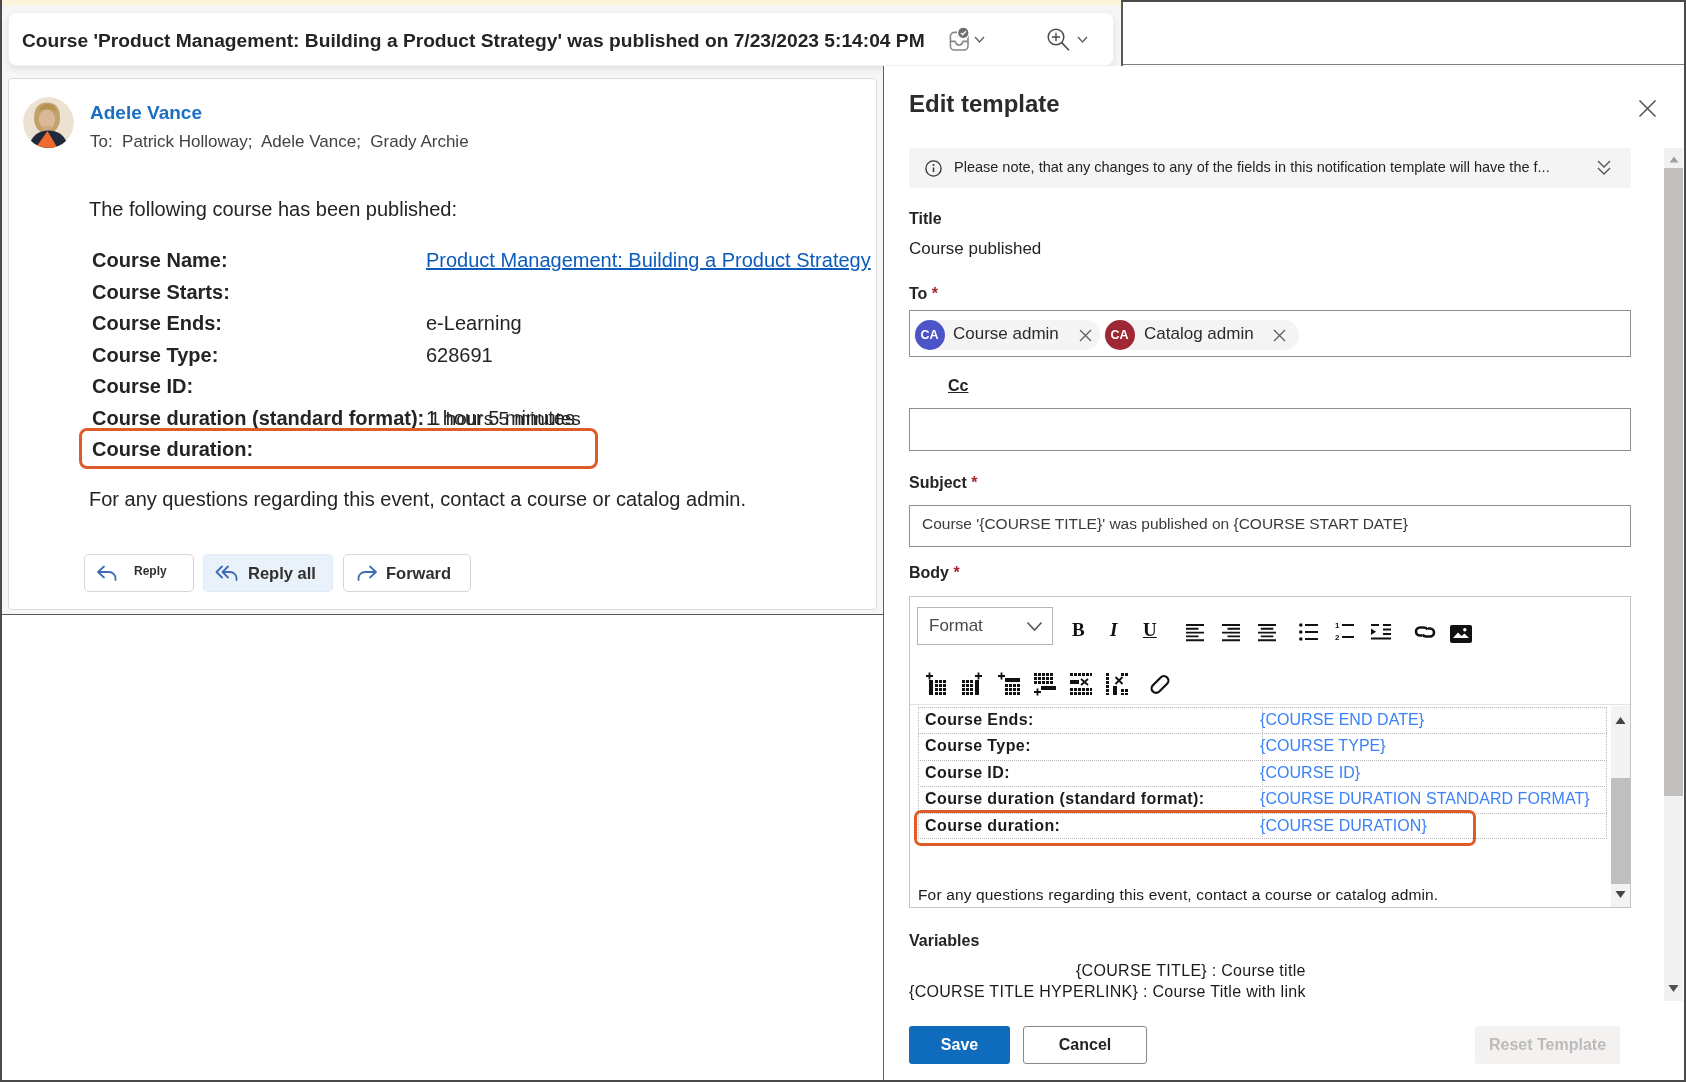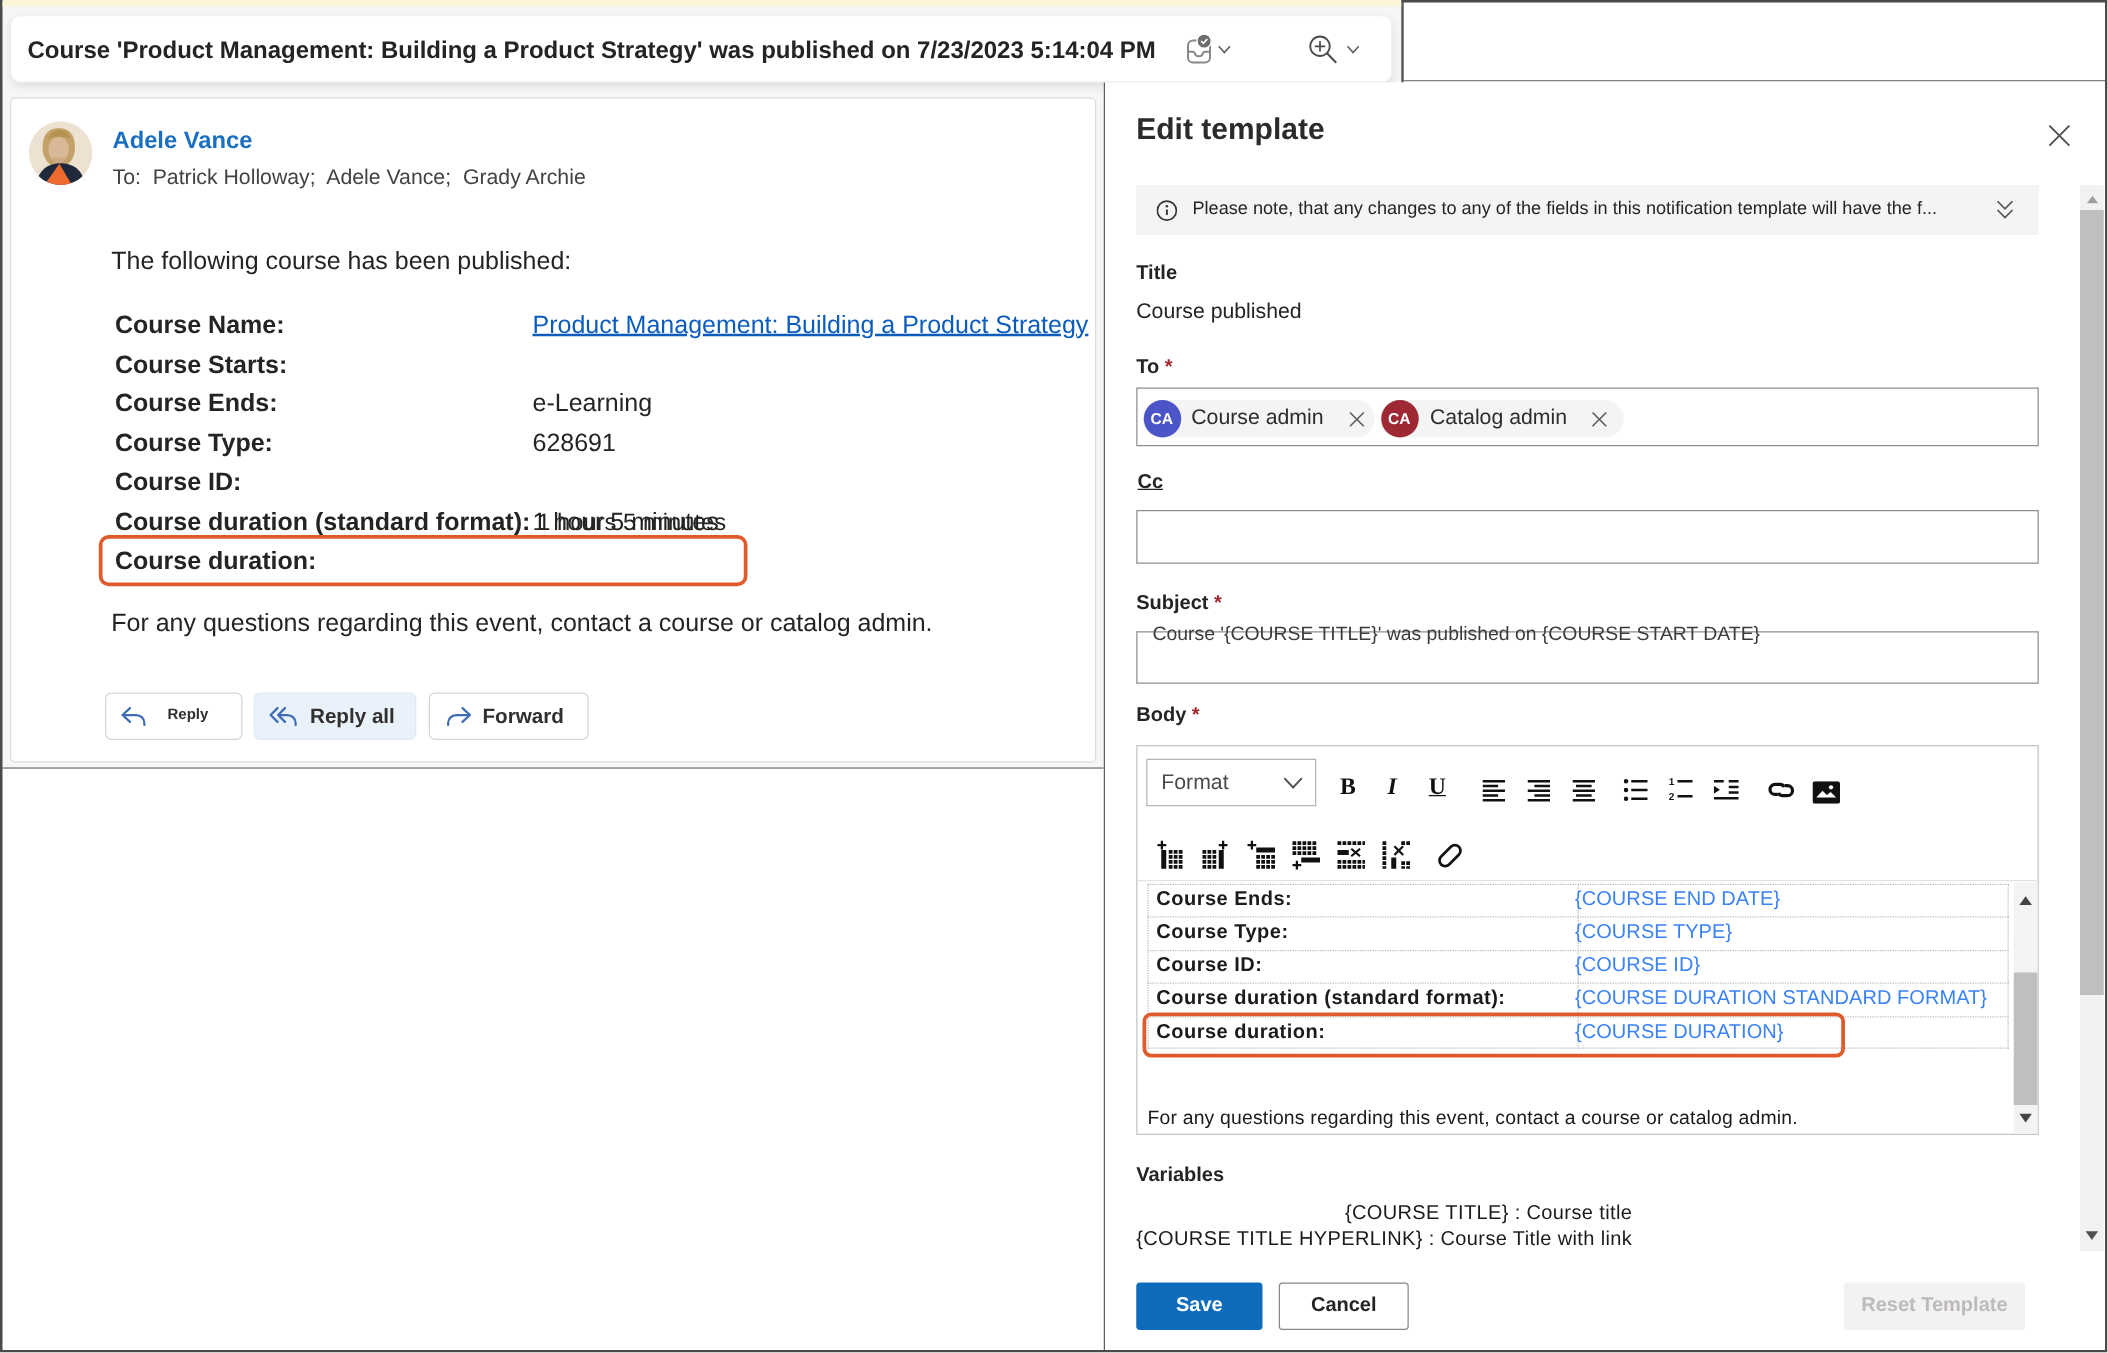--- a/index.html
+++ b/index.html
@@ -150,26 +150,26 @@
     <path d="M2 2 L13 13 M13 2 L2 13" stroke="#605e5c" stroke-width="1.3"></path>
   </svg>
 
 <div class="abs" style="left:1104px; top:319.5px; width:195px; height:30.5px; background:#f4f4f4; border-radius:15.5px;"></div>
 <div class="abs" style="left:1104.5px; top:320px; width:30px; height:30px; background:#9e2833; border-radius:50%; color:#fff; font-size:12.5px; font-weight:bold; text-align:center; line-height:30px;">CA</div>
 <div class="abs" style="left:1144px; top:325px; font-size:17px; line-height:17px; color:#2c2c2c;">Catalog admin</div>
 <svg class="abs" style="left:1272px; top:328px;" width="15" height="15" viewBox="0 0 15 15">
     <path d="M2 2 L13 13 M13 2 L2 13" stroke="#605e5c" stroke-width="1.3"></path>
   </svg>
 
-<div class="abs" style="left:910px; top:378px; font-size:16px; line-height:16px; font-weight:bold; color:#242424;text-decoration:underline;">Cc</div>
+<div class="abs" style="left:948px; top:378px; font-size:16px; line-height:16px; font-weight:bold; color:#242424;text-decoration:underline;">Cc</div>
 <div class="abs" style="left:909px; top:408px; width:722px; height:43px; background:#fff; border:1px solid #8f8f8f;"></div>
 
 <div class="abs" style="left:909px; top:475px; font-size:16px; line-height:16px; font-weight:bold; color:#242424;">Subject <span style="color:#a4262c;">*</span></div>
 <div class="abs" style="left:909px; top:505px; width:722px; height:42px; background:#fff; border:1px solid #8f8f8f;"></div>
-<div class="abs" style="left:922px; top:500px; font-size:15.5px; line-height:15.5px; color:#3b3b3b;">Course '{COURSE TITLE}' was published on {COURSE START DATE}</div>
+<div class="abs" style="left:922px; top:516px; font-size:15.5px; line-height:15.5px; color:#3b3b3b;">Course '{COURSE TITLE}' was published on {COURSE START DATE}</div>
 
 <div class="abs" style="left:909px; top:565px; font-size:16px; line-height:16px; font-weight:bold; color:#242424;">Body <span style="color:#a4262c;">*</span></div>
 <div class="abs" style="left:909px; top:596px; width:722px; height:312px; background:#fff; border:1px solid #c4c4c4;"></div>
 
 <div class="abs" style="left:917px; top:607px; width:136px; height:38px; background:#fff; border:1px solid #b5b5b5;"></div>
 <div class="abs" style="left:929px; top:616px; font-size:17px; color:#4a4a4a;">Format</div>
 <svg class="abs" style="left:1026px; top:621px;" width="17" height="11" viewBox="0 0 17 11">
     <path d="M1.5 1.5 L8.5 9 L15.5 1.5" fill="none" stroke="#555" stroke-width="1.6"></path>
   </svg>
 
@@ -369,16 +369,16 @@
     <path d="M0.5 1 L5.5 8 L10.5 1 Z" fill="#444"></path>
   </svg>
 
 <div class="abs" style="left:909px; top:933px; font-size:16px; line-height:16px; font-weight:bold; color:#242424;">Variables</div>
 <div class="abs" style="left:909px; top:960px; font-size:16px; color:#1b1b1b; letter-spacing:0.3px; line-height:21px;text-align:right;">
   <div>{COURSE TITLE} : Course title</div>
   <div>{COURSE TITLE HYPERLINK} : Course Title with link</div>
 </div>
 
 <div class="abs" style="left:909px; top:1026px; width:101px; height:38px; background:#0f6cbd; border-radius:3px; color:#fff; font-size:16px; font-weight:600; text-align:center; line-height:38px;">Save</div>
-<div class="abs" style="left:1023px; top:1026px; width:104px; height:38px; background:#fff; border:1px solid #8a8886; border-radius:3px; color:#242424; font-size:16px; font-weight:600; text-align:center; line-height:36px;">Cancel</div>
+<div class="abs" style="left:1023px; top:1026px; width:124px; height:38px; background:#fff; border:1px solid #8a8886; border-radius:3px; color:#242424; font-size:16px; font-weight:600; text-align:center; line-height:36px;">Cancel</div>
 <div class="abs" style="left:1475px; top:1026px; width:145px; height:38px; background:#f3f2f1; border-radius:3px; color:#bdbbb9; font-size:16px; font-weight:600; text-align:center; line-height:38px;">Reset Template</div>
 
 <div class="abs" style="left:0; top:0; width:1686px; height:1082px; border:2px solid #4a4a4a; pointer-events:none;"></div>
 
 </body></html>

